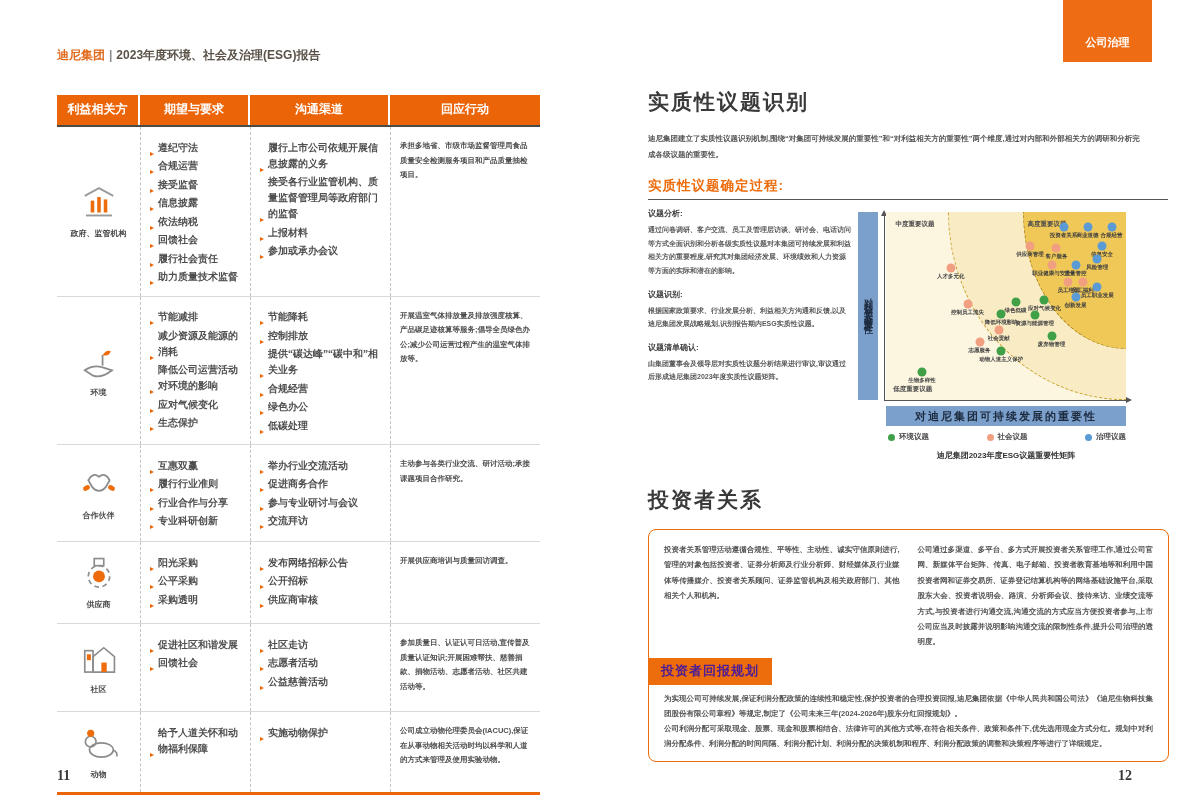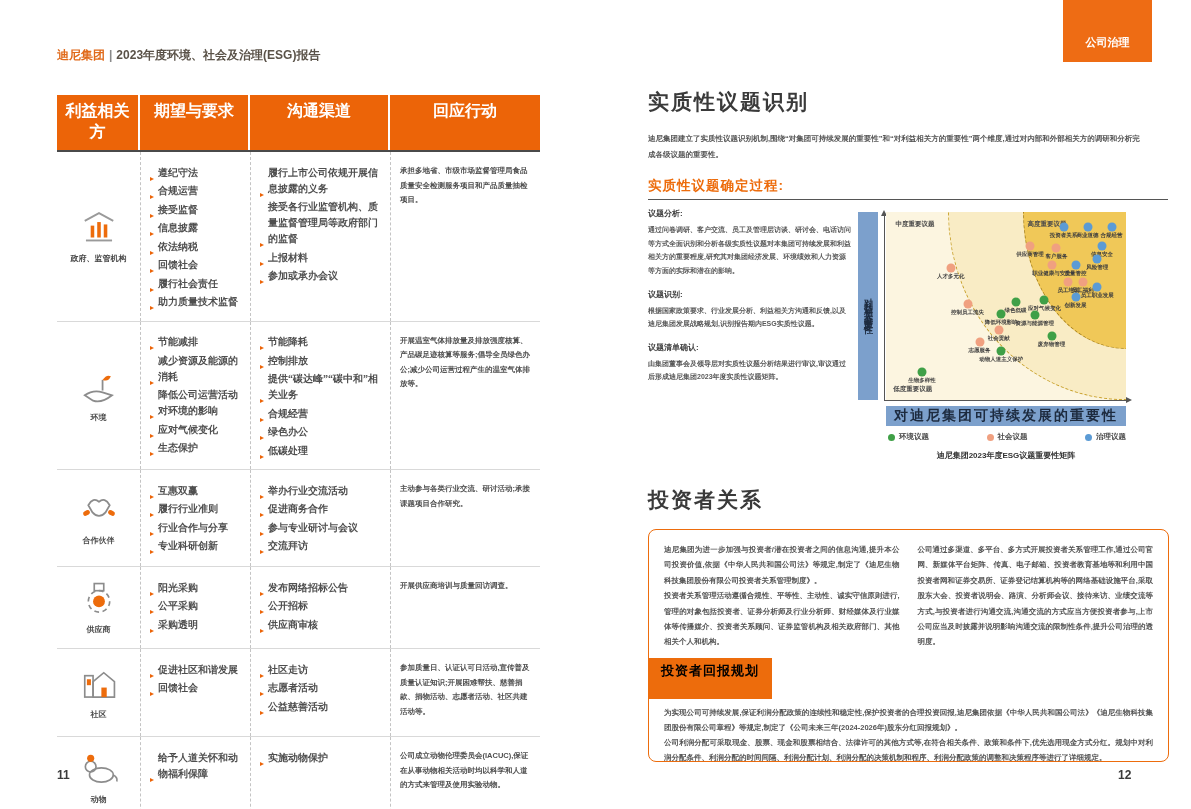--- a/index.html
+++ b/index.html
@@ -12,21 +12,21 @@
          font-size:11px; font-weight:700; display:flex; align-items:flex-end; justify-content:center; padding-bottom:12px; }
 
   
   .doc-header { position:absolute; left:57px; top:47px; font-size:12px; font-weight:700; color:#5a5248; }
   .doc-header .brand { color:#e06a1b; }
   .doc-header .sep { margin:0 4px; color:#8a8a8a; }
 
   
   .stable { position:absolute; left:57px; top:95px; width:483px; }
   .t-head { display:grid; grid-template-columns:83px 110px 140px 150px; background:#ec6408; border-bottom:2px solid #4a4a4a; }
-  .t-head .hcell { color:#fff; font-size:16px; font-weight:700; text-align:center; padding:6px 2px 7px; }
+  .t-head .hcell { color:#fff; font-size:12px; font-weight:700; text-align:center; padding:6px 2px 7px; }
   .t-head .hcell:not(:last-child) { border-right:2px solid #fff; }
   .t-rows .t-row { display:grid; grid-template-columns:83px 110px 140px 150px; border-bottom:1px solid #d9d9d9; }
   .t-rows .t-row:nth-of-type(1){min-height:146px}
   .t-rows .t-row:nth-of-type(2){min-height:140px}
   .t-rows .t-row:nth-of-type(3){min-height:97px}
   .t-rows .t-row:nth-of-type(4){min-height:82px}
   .t-rows .t-row:nth-of-type(5){min-height:88px}
   .t-rows .t-row:nth-of-type(6){min-height:83px; border-bottom:3px solid #ec6408;}
   .cell { padding:10px 7px 8px 9px; }
   .cell.sep-l { border-left:1px dashed #c4c4c4; }
@@ -61,36 +61,36 @@
   .zone-mid  { position:absolute; width:148%; height:200%; right:-74%; top:-100%; background:#f9ecc5; border:1px dashed #c9a22e; border-radius:50%; }
   .zone-high { position:absolute; width:86%;  height:146%; right:-43%; top:-73%;  background:#f0c858; border:1px dashed #ab841c; border-radius:50%; }
   .zlabel { position:absolute; font-size:6.5px; font-weight:700; color:#4a4a4a; }
   .zl-mid  { left:4%;  top:4%; }
   .zl-high { left:59%; top:4%; }
   .zl-low  { left:3%;  bottom:3%; }
   .dot { position:absolute; width:9px; height:9px; border-radius:50%; transform:translate(-50%,50%); }
   .dot-label { position:absolute; top:9px; left:50%; transform:translateX(-50%); font-size:5.5px; font-weight:700; color:#3e3e3e; white-space:nowrap; }
   .cat-env { background:#3fa047; } .cat-soc { background:#f0a080; } .cat-gov { background:#5b9bd5; }
   .xbar { position:absolute; left:28px; top:196px; width:240px; height:20px; background:#7ca0cc; color:#1d2b3f;
-          font-size:14px; font-weight:700; letter-spacing:2px; display:flex; align-items:center; justify-content:center; }
+          font-size:11px; font-weight:700; letter-spacing:2px; display:flex; align-items:center; justify-content:center; }
   .legend { position:absolute; left:30px; top:222px; width:238px; display:flex; justify-content:space-between; }
   .legend-item { display:flex; align-items:center; gap:4px; font-size:7.5px; font-weight:700; color:#4a4a4a; }
   .legend-dot { width:7px; height:7px; border-radius:50%; }
   .caption { position:absolute; left:28px; top:240px; width:240px; text-align:center; font-size:8px; font-weight:700; color:#333; }
 
   
   .inv-title { position:absolute; left:648px; top:486px; font-size:21px; font-weight:700; color:#3a3a3a; letter-spacing:2px; }
   .inv-box { position:absolute; left:648px; top:529px; width:521px; height:233px; border:1.5px solid #ed6c0c; border-radius:8px; padding:12px 15px 10px; }
   .inv-cols { display:flex; gap:18px; }
   .inv-col { flex:1; }
   .inv-col p { font-size:7.5px; font-weight:700; color:#555; line-height:2.05; text-align:justify; }
-  .plan-badge { display:inline-block; background:#ed6c0c; color:#000000; font-size:13px; font-weight:700; padding:4px 13px 19px; margin:8px 0 6px -16px; letter-spacing:1px; }
+  .plan-badge { display:inline-block; background:#ed6c0c; color:#4c1d95; font-size:13px; font-weight:700; padding:4px 13px 5px; margin:8px 0 6px -16px; letter-spacing:1px; }
   .plan p { font-size:7.5px; font-weight:700; color:#555; line-height:2.0; text-align:justify; }
 
-  .pageno { position:absolute; top:768px; font-size:12px; font-weight:700; color:#3a3a3a; }
+  .pageno { position:absolute; top:768px; font-size:14px; font-weight:700; color:#3a3a3a;font-family:Liberation Serif, serif; }
   .pn-l { left:57px; } .pn-r { left:1118px; }
 </style>
 </head>
 <body>
 
 <div id="canvas">
 
   <div class="tab">公司治理</div>
 
   <div class="doc-header">
@@ -540,21 +540,20 @@
         </div>
       </div>
     <div class="caption">迪尼集团2023年度ESG议题重要性矩阵</div>
   </div>
 
   <div class="inv-title">投资者关系</div>
   <div class="inv-box">
     <div class="inv-cols">
       <div class="inv-col">
 
-      <p>迪尼集团为进一步加强与投资者/潜在投资者之间的信息沟通,提升本公司投资价值,依据《中华人民共和国公司法》等规定,制定了《迪尼生物科技集团股份有限公司投资者关系管理制度》。</p>
           <p>投资者关系管理活动遵循合规性、平等性、主动性、诚实守信原则进行,管理的对象包括投资者、证券分析师及行业分析师、财经媒体及行业媒体等传播媒介、投资者关系顾问、证券监管机构及相关政府部门、其他相关个人和机构。</p>
         </div>
       <div class="inv-col">
 
       <p>公司通过多渠道、多平台、多方式开展投资者关系管理工作,通过公司官网、新媒体平台矩阵、传真、电子邮箱、投资者教育基地等和利用中国投资者网和证券交易所、证券登记结算机构等的网络基础设施平台,采取股东大会、投资者说明会、路演、分析师会议、接待来访、业绩交流等方式,与投资者进行沟通交流,沟通交流的方式应当方便投资者参与,上市公司应当及时披露并说明影响沟通交流的限制性条件,提升公司治理的透明度。</p>
         </div>
     </div>
     <div class="plan">
       <div class="plan-badge">投资者回报规划</div>
       <div>

